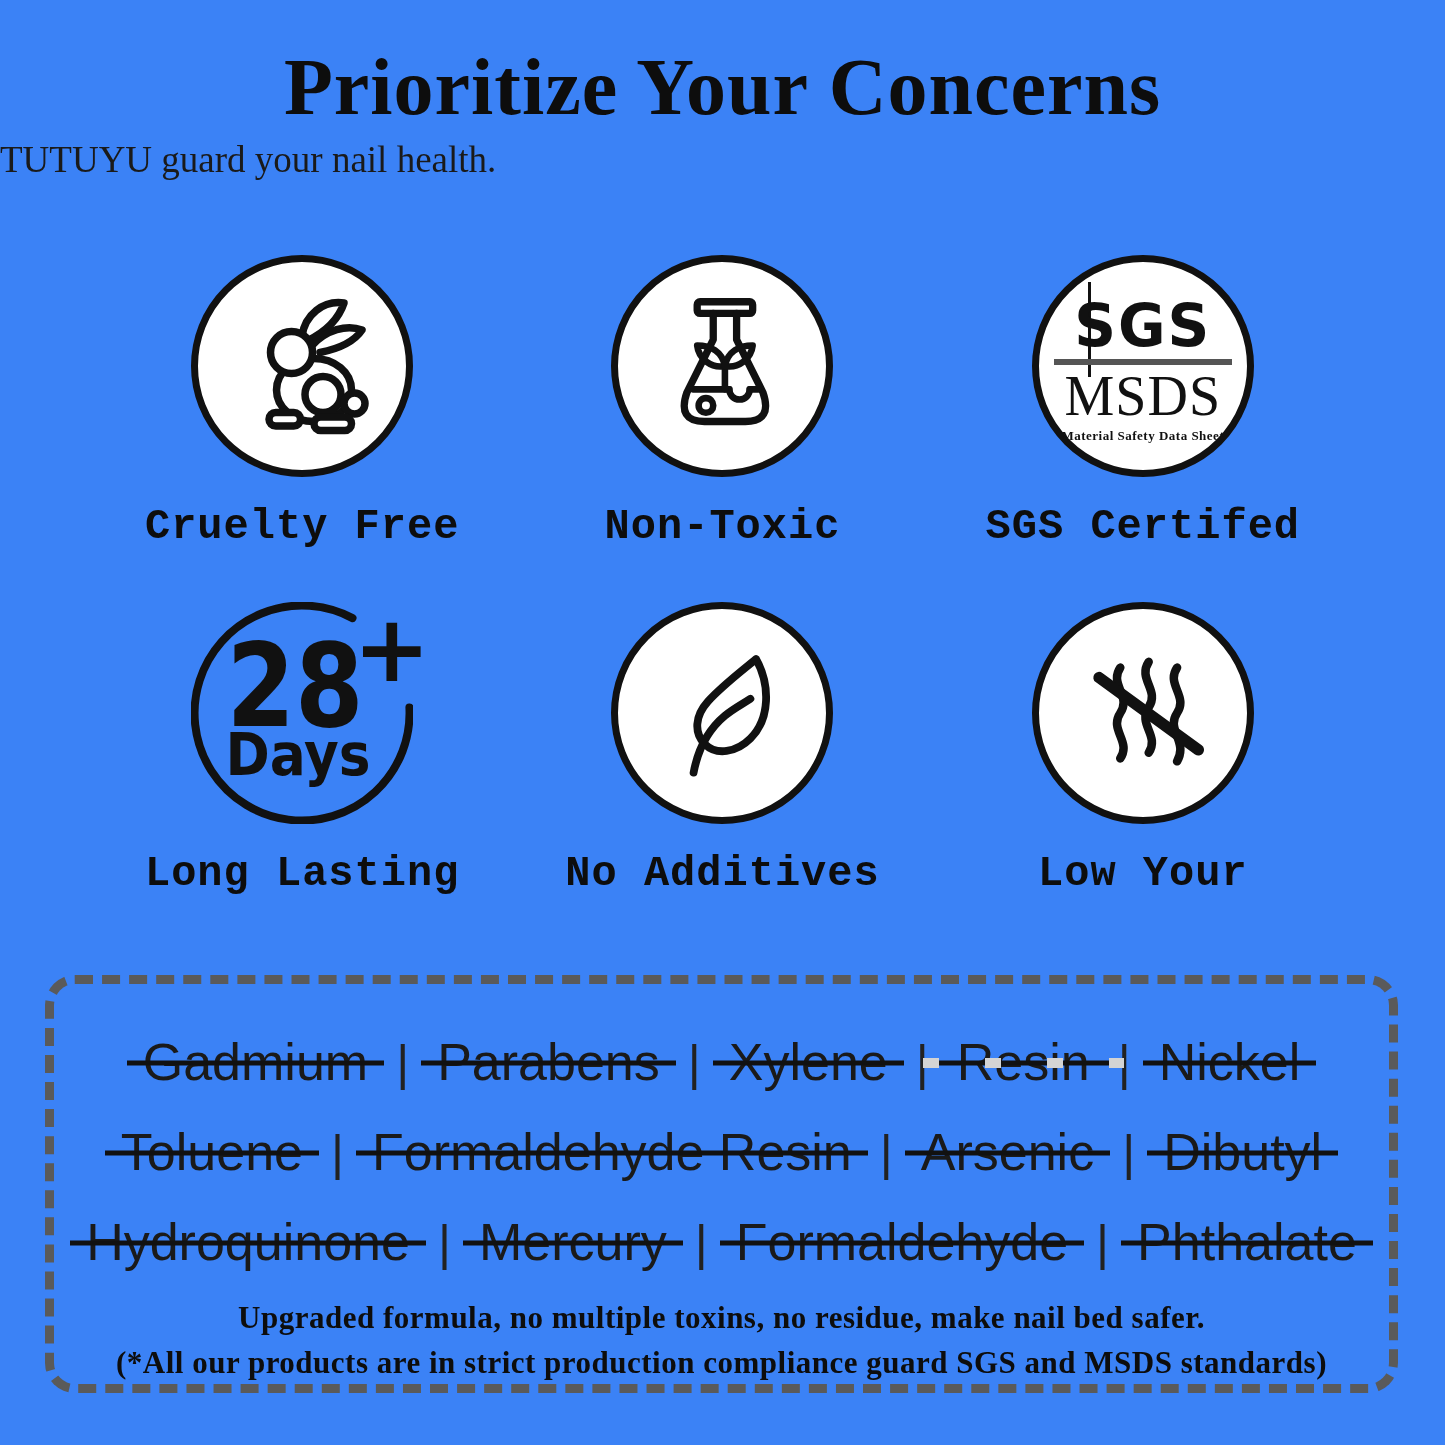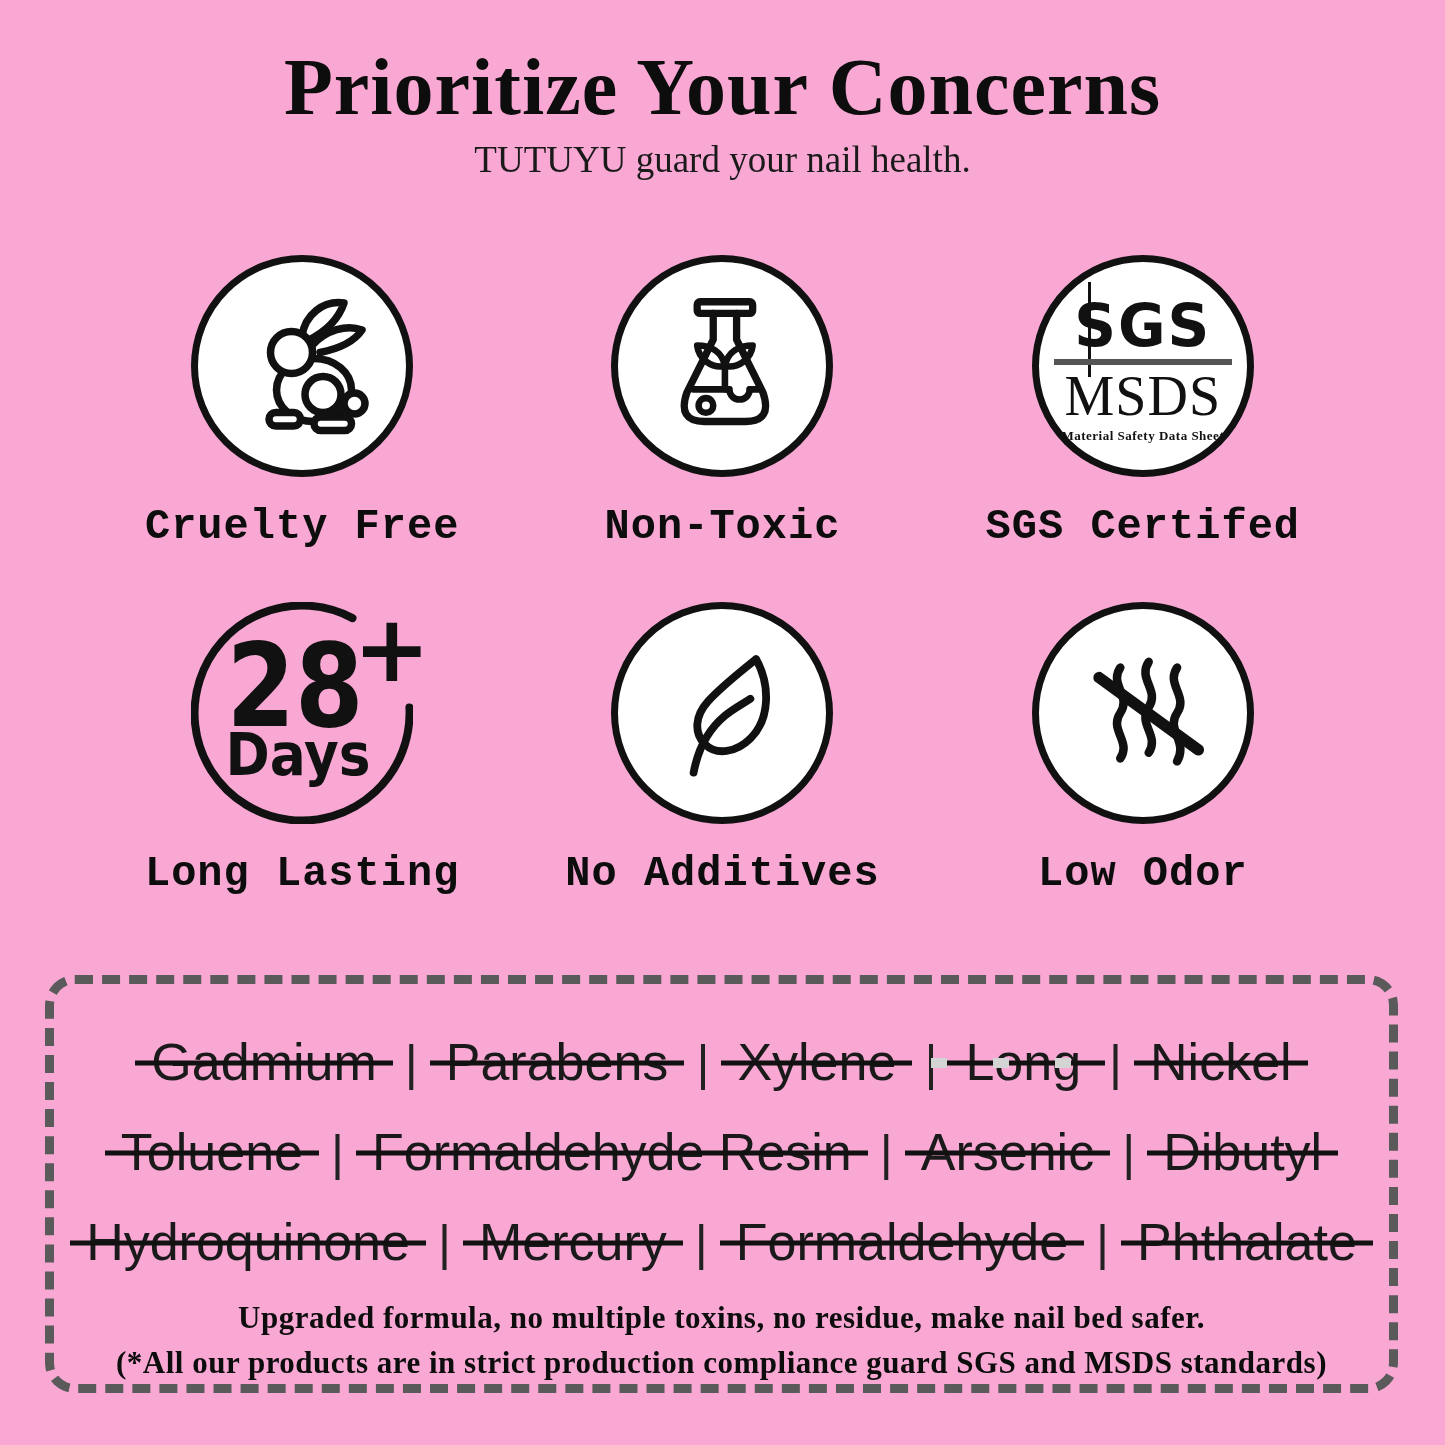--- a/index.html
+++ b/index.html
@@ -1,22 +1,22 @@
 <!DOCTYPE html>
 <html><head>
 <meta charset="utf-8">
 <style>
   * { margin:0; padding:0; box-sizing:border-box; }
   body { background:#ffffff; font-family:"Liberation Serif", serif; color:#111; }
-  .page { position:relative; width:1445px; height:1445px; background:#f9a8d4; overflow:hidden; }
+  .page { position:relative; width:1445px; height:1445px; background:#3b82f6; overflow:hidden; }
 
   
   .title { position:absolute; top:42px; left:0; right:0; text-align:center;
            font-family:"Liberation Serif", serif; font-weight:bold; font-size:80px; letter-spacing:1px; color:#0d0d0d; }
-  .subtitle { position:absolute; top:138px; left:0; right:0; text-align:center;
+  .subtitle { position:absolute; top:138px; left:0; right:0; 
               font-family:"Liberation Serif", serif; font-size:37px; color:#1a1a1a; }
 
   
   .features { position:absolute; top:255px; left:92px; width:1261px;
               display:grid; grid-template-columns:repeat(3,1fr); row-gap:51px; justify-items:center; }
   .feature { display:flex; flex-direction:column; align-items:center; }
   .icon-circle { width:222px; height:222px; border:7px solid #111; border-radius:50%;
                  display:flex; align-items:center; justify-content:center; position:relative; background:#fff; }
   .feature-label { margin-top:26px; font-family:Liberation Mono, monospace; font-weight:bold;
                    font-size:42px; letter-spacing:1px; color:#0d0d0d; white-space:nowrap; }
@@ -144,35 +144,35 @@
 
     <div class="feature">
       <div class="icon-circle">
         <svg class="icon-svg" width="142" height="142" viewBox="0 0 100 100">
           <path class="stroke" stroke-width="6" d="M34 18 C26 30 42 38 34 50 C26 62 42 70 34 82"></path>
           <path class="stroke" stroke-width="6" d="M54 14 C46 26 62 34 54 46 C46 58 62 66 54 78"></path>
           <path class="stroke" stroke-width="6" d="M74 18 C66 30 82 38 74 50 C66 62 82 70 74 84"></path>
           <path class="stroke" stroke-width="8" d="M19 25 L89 76"></path>
         </svg>
       </div>
-      <div class="feature-label">Low Odor</div>
+      <div class="feature-label">Low Your</div>
     </div>
 
   </div>
 
   <div class="excluded-box">
     <div id="chem-rows">
         <div class="chem-row">
           <span class="chem">Gadmium</span>
           <span class="sep">|</span>
           <span class="chem">Parabens</span>
           <span class="sep">|</span>
           <span class="chem">Xylene</span>
           <span class="sep">|</span>
-          <span class="chem handles">Long</span>
+          <span class="chem handles">Resin</span>
           <span class="sep">|</span>
           <span class="chem">Nickel</span>
         </div>
         <div class="chem-row">
           <span class="chem">Toluene</span>
           <span class="sep">|</span>
           <span class="chem">Formaldehyde Resin</span>
           <span class="sep">|</span>
           <span class="chem">Arsenic</span>
           <span class="sep">|</span>

